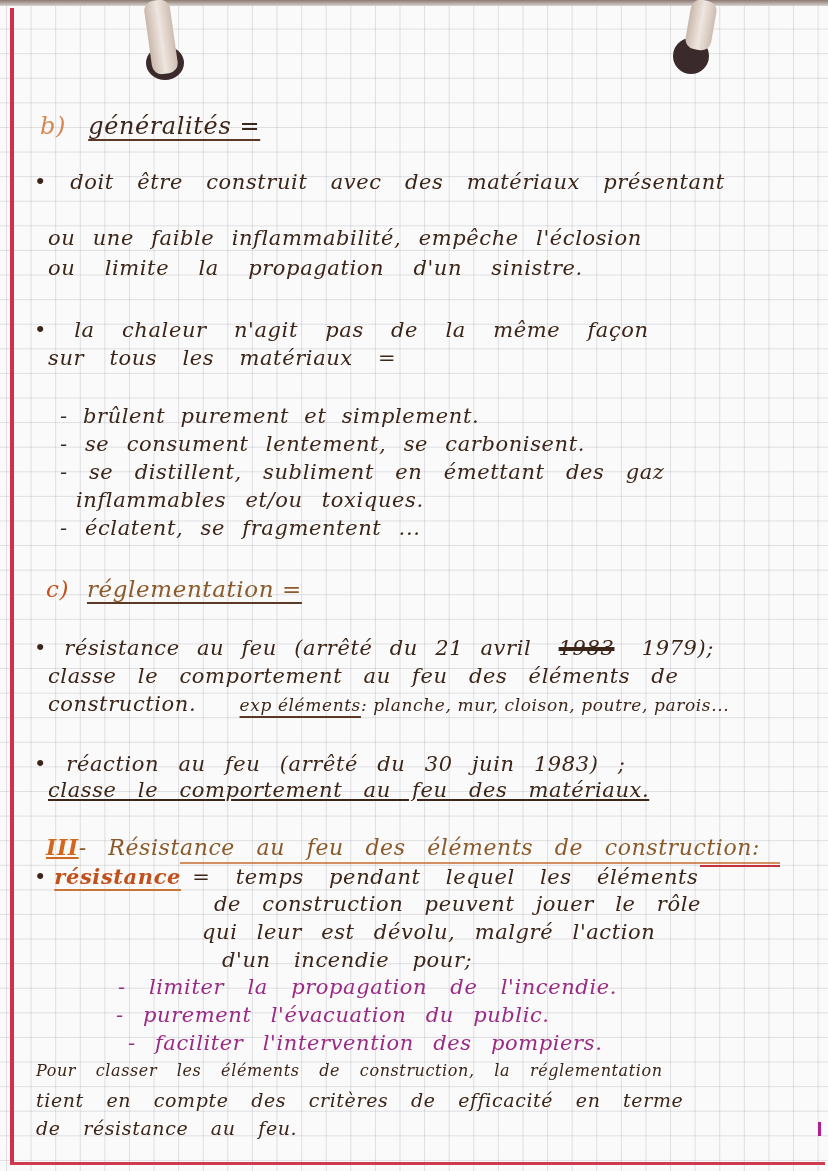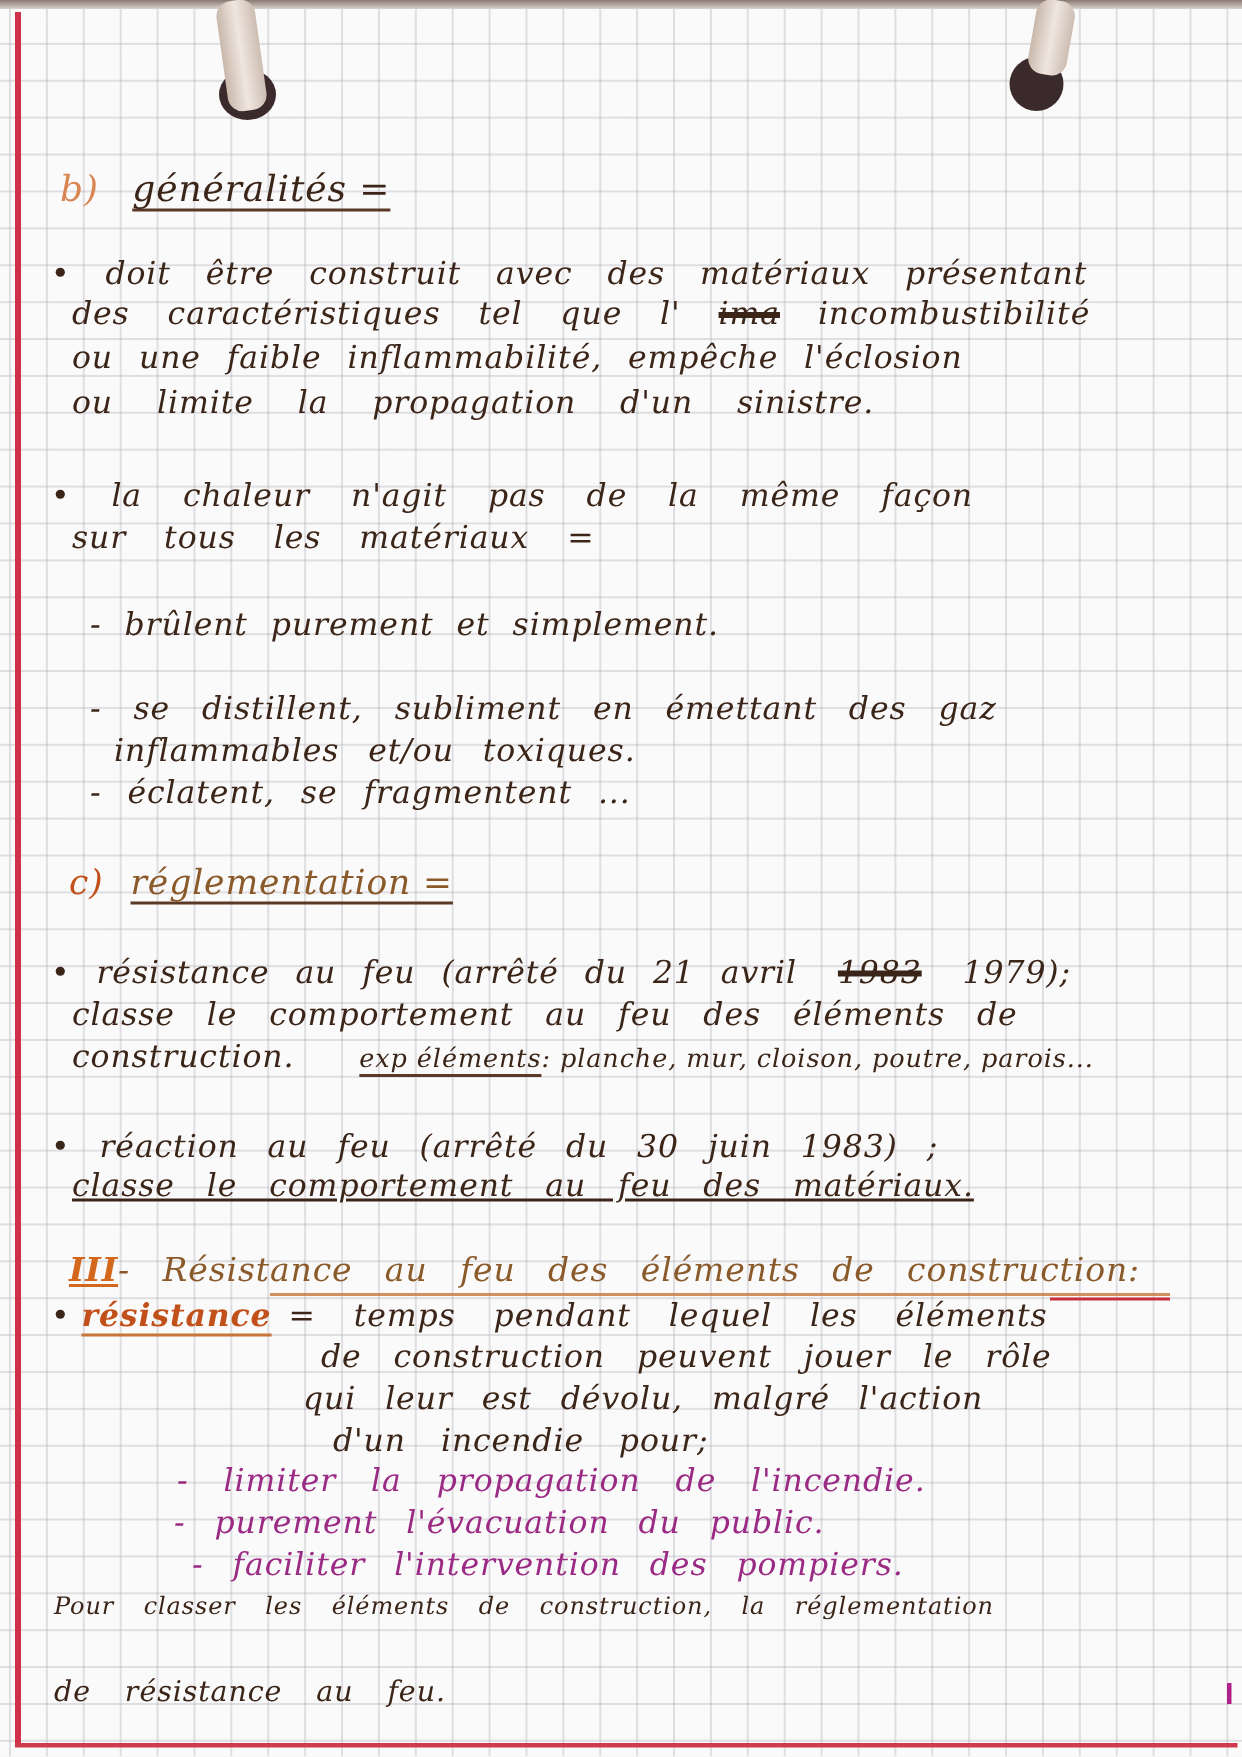--- a/index.html
+++ b/index.html
@@ -79,32 +79,28 @@
     <div class="hole" style="left:3px;top:38px;width:36px;height:36px;"></div>
     <div class="wire" style="left:18px;top:0;width:26px;height:50px;transform:rotate(10deg);"></div>
   </div>
 
   <div class="line heading" style="left:40px;top:112px;font-size:24px;">
     <span class="label-letter">b)</span>
     <span class="ul ul-brown" style="margin-left:14px;">généralités =</span>
   </div>
 
   <div class="line" style="left:34px;top:170px;word-spacing:16px;">• doit être construit avec des matériaux présentant</div>
-  <div class="line" style="left:48px;top:197px;word-spacing:18px;">
-    <span>des caractéristiques tel que l'</span>
-    <span class="strike">ima</span>
-    <span>incombustibilité</span>
-  </div>
   <div class="line" style="left:48px;top:226px;word-spacing:10px;">ou une faible inflammabilité, empêche l'éclosion</div>
   <div class="line" style="left:48px;top:256px;word-spacing:22px;">ou limite la propagation d'un sinistre.</div>
 
   <div class="line" style="left:34px;top:318px;word-spacing:20px;">• la chaleur n'agit pas de la même façon</div>
   <div class="line" style="left:48px;top:346px;word-spacing:18px;">sur tous les matériaux =</div>
 
   <div class="line" style="left:60px;top:404px;word-spacing:8px;">- brûlent purement et simplement.</div>
+  <div class="line" style="left:60px;top:432px;word-spacing:10px;">- se consument lentement, se carbonisent.</div>
   <div class="line" style="left:60px;top:460px;word-spacing:14px;">- se distillent, subliment en émettant des gaz</div>
   <div class="line" style="left:76px;top:488px;word-spacing:12px;">inflammables et/ou toxiques.</div>
   <div class="line" style="left:60px;top:516px;word-spacing:10px;">- éclatent, se fragmentent ...</div>
 
   <div class="line" style="left:46px;top:576px;font-size:23px;">
     <span class="orange">c)</span>
     <span class="ul ul-brown orange-title" style="margin-left:10px;">réglementation =</span>
   </div>
 
   <div class="line" style="left:34px;top:636px;word-spacing:10px;">
@@ -133,14 +129,15 @@
   </div>
   <div class="line" style="left:214px;top:892px;word-spacing:14px;">de construction peuvent jouer le rôle</div>
   <div class="line" style="left:202px;top:920px;word-spacing:12px;">qui leur est dévolu, malgré l'action</div>
   <div class="line" style="left:222px;top:948px;word-spacing:16px;">d'un incendie pour;</div>
 
   <div class="line purple" style="left:118px;top:975px;word-spacing:16px;">- limiter la propagation de l'incendie.</div>
   <div class="line purple" style="left:116px;top:1003px;word-spacing:12px;">- purement l'évacuation du public.</div>
   <div class="line purple" style="left:128px;top:1031px;word-spacing:12px;">- faciliter l'intervention des pompiers.</div>
 
   <div class="line" style="left:36px;top:1061px;font-size:16px;word-spacing:14px;">Pour classer les éléments de construction, la réglementation</div>
+  <div class="line" style="left:36px;top:1089px;font-size:19px;word-spacing:16px;">tient en compte des critères de efficacité en terme</div>
   <div class="line" style="left:36px;top:1117px;font-size:19px;word-spacing:16px;">de résistance au feu.</div>
 </div>
 
 </body></html>

